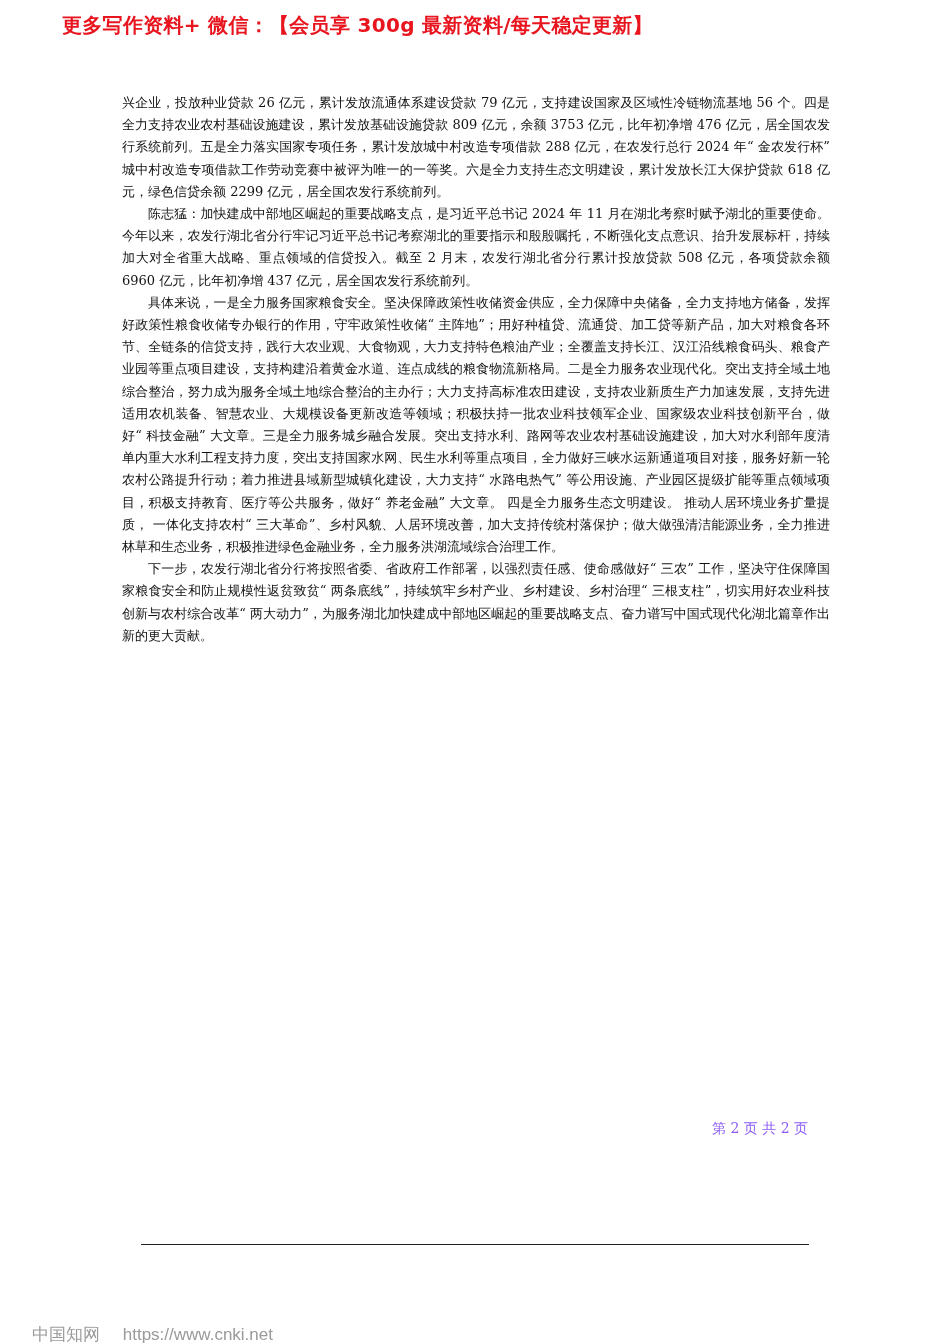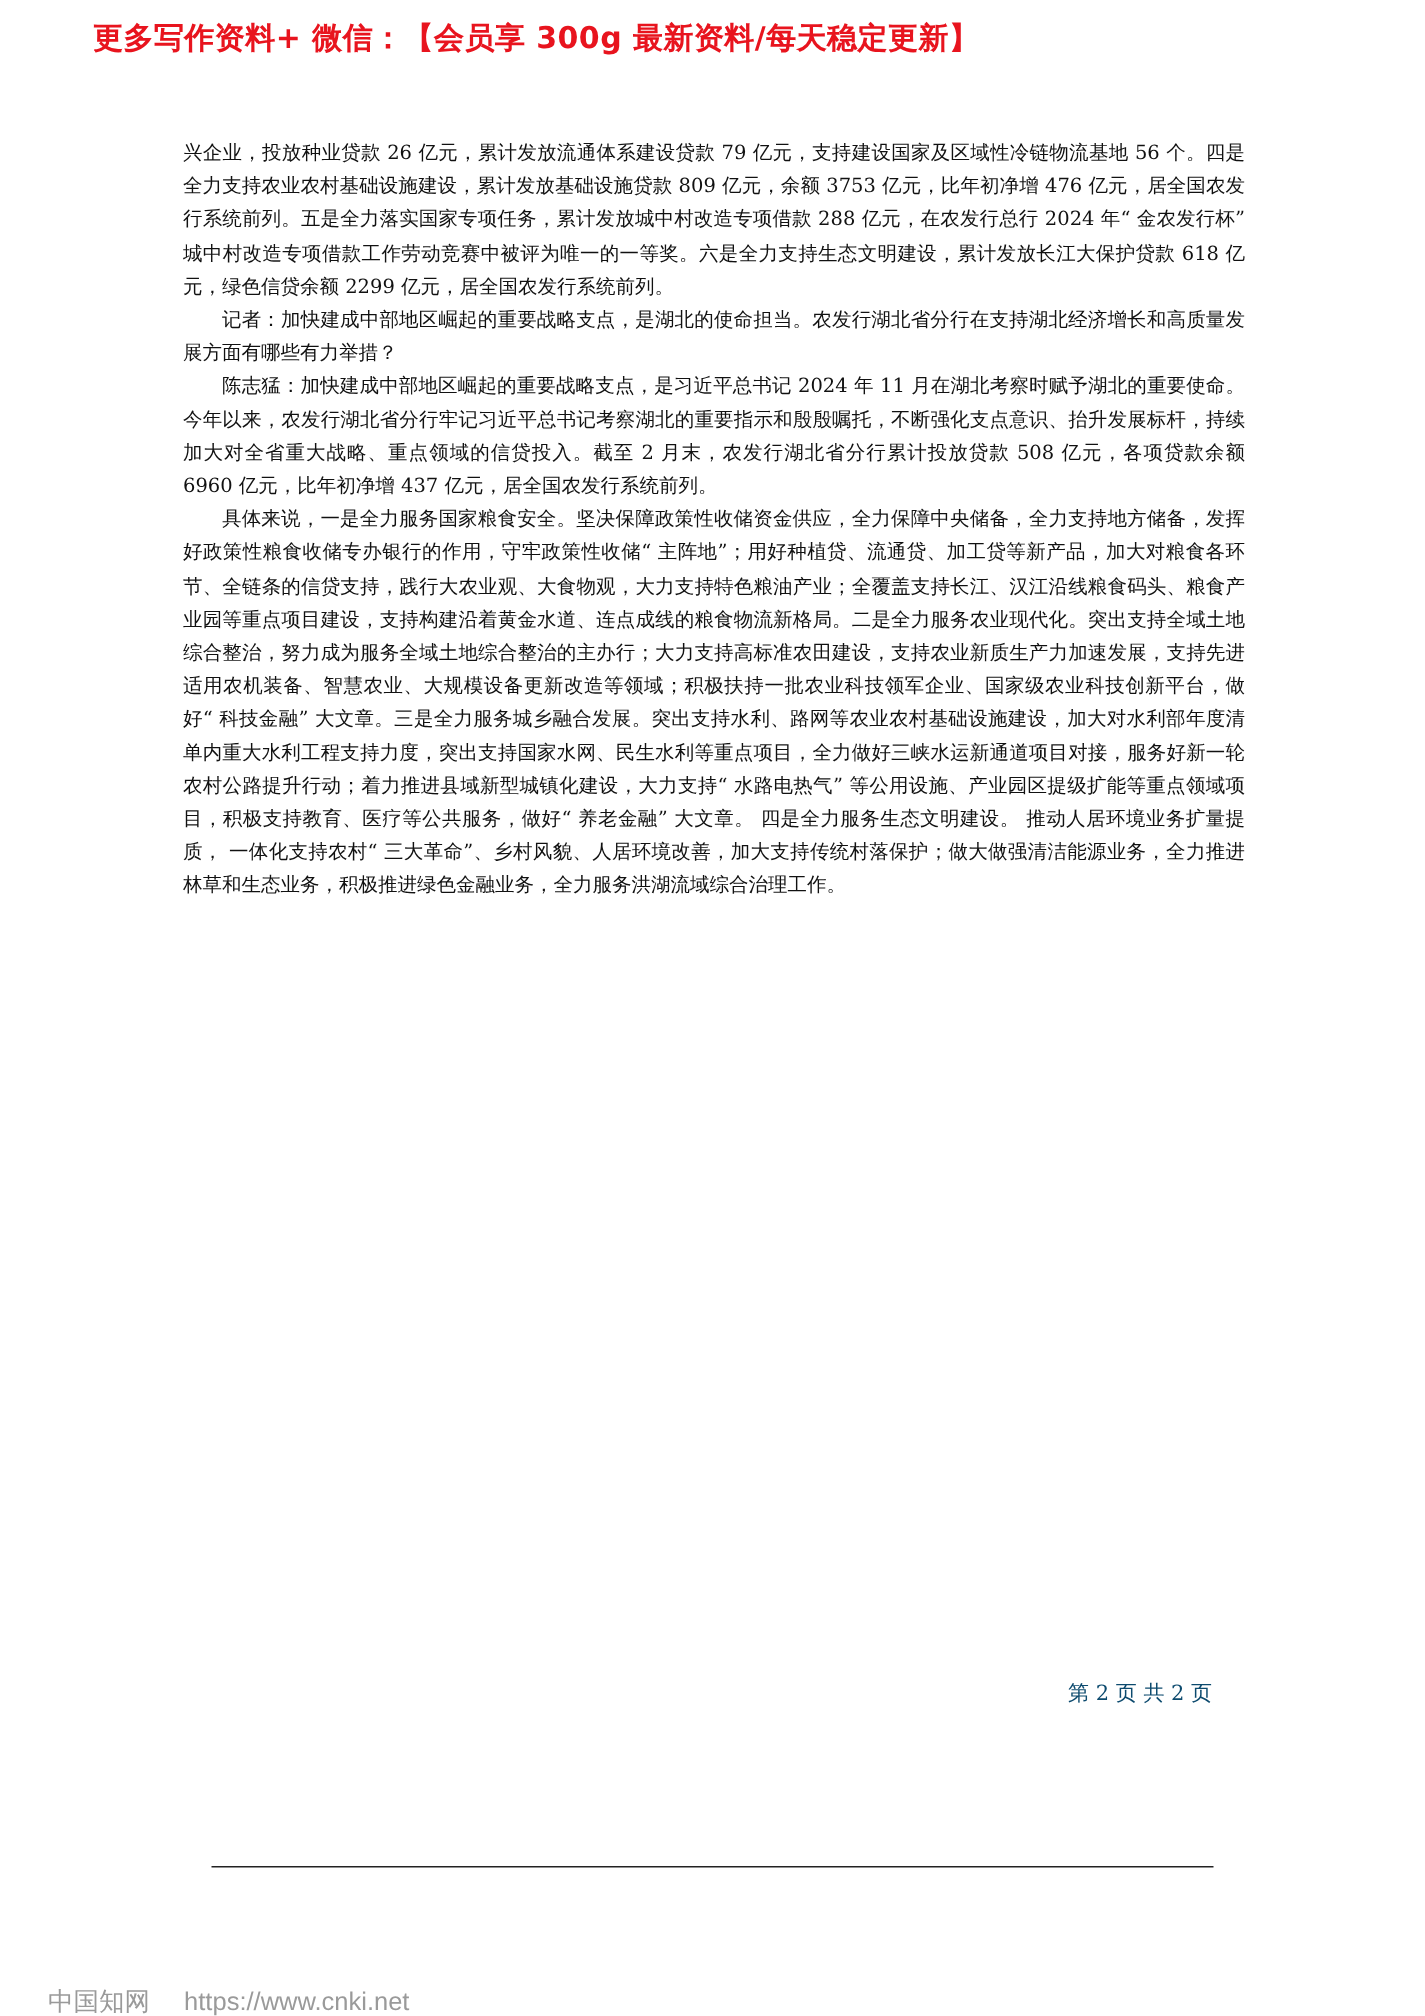--- a/index.html
+++ b/index.html
@@ -5,37 +5,37 @@
   html, body { margin: 0; padding: 0; background: #ffffff; }
   body { width: 950px; height: 1344px; position: relative; overflow: hidden;
          font-family: "DejaVu Sans", "Liberation Sans", sans-serif; color: #111; }
   .promo { position: absolute; left: 62px; top: 12px; font-size: 20px; color: #e8141e;
            font-weight: bold; letter-spacing: 0.3px; white-space: nowrap; }
   .body-text { position: absolute; left: 122px; top: 92px; width: 708px;
                font-family: "DejaVu Serif", "Liberation Serif", serif;
                font-size: 13px; line-height: 22.2px; text-align: justify; }
   .body-text p { margin: 0; text-indent: 2em; }
   .body-text p.cont { text-indent: 0; }
-  .page-num { position: absolute; left: 712px; top: 1120px; font-size: 14px; color: #0c4a6e; white-space: nowrap;
+  .page-num { position: absolute; left: 712px; top: 1120px; font-size: 14px; color: #8b5cf6; white-space: nowrap;
               font-family: "DejaVu Serif", "Liberation Serif", serif; }
   .rule { position: absolute; left: 141px; top: 1244px; width: 668px; height: 0; border-top: 1.3px solid #222; }
   .footer { position: absolute; left: 32px; top: 1294px; font-size: 17px; color: #9a9a9a; white-space: nowrap;
             font-family: "Liberation Sans", sans-serif; margin-top: 29px; }
   .footer .site { margin-right: 18px; }
 </style>
 </head>
 <body>
 
 <div class="promo">更多写作资料+ 微信：【会员享 300g 最新资料/每天稳定更新】</div>
 
 <div class="body-text">
   <p class="cont">兴企业，投放种业贷款 26 亿元，累计发放流通体系建设贷款 79 亿元，支持建设国家及区域性冷链物流基地 56 个。四是全力支持农业农村基础设施建设，累计发放基础设施贷款 809 亿元，余额 3753 亿元，比年初净增 476 亿元，居全国农发行系统前列。五是全力落实国家专项任务，累计发放城中村改造专项借款 288 亿元，在农发行总行 2024 年“ 金农发行杯” 城中村改造专项借款工作劳动竞赛中被评为唯一的一等奖。六是全力支持生态文明建设，累计发放长江大保护贷款 618 亿元，绿色信贷余额 2299 亿元，居全国农发行系统前列。</p>
-  <p>记者：加快建成中部地区崛起的重要战略支点，是湖北的使命担当。农发行湖北省分行在支持湖北经济增长和高质量发展方面有哪些有力举措？</p>
   <p>陈志猛：加快建成中部地区崛起的重要战略支点，是习近平总书记 2024 年 11 月在湖北考察时赋予湖北的重要使命。今年以来，农发行湖北省分行牢记习近平总书记考察湖北的重要指示和殷殷嘱托，不断强化支点意识、抬升发展标杆，持续加大对全省重大战略、重点领域的信贷投入。截至 2 月末，农发行湖北省分行累计投放贷款 508 亿元，各项贷款余额 6960 亿元，比年初净增 437 亿元，居全国农发行系统前列。</p>
   <p>具体来说，一是全力服务国家粮食安全。坚决保障政策性收储资金供应，全力保障中央储备，全力支持地方储备，发挥好政策性粮食收储专办银行的作用，守牢政策性收储“ 主阵地”；用好种植贷、流通贷、加工贷等新产品，加大对粮食各环节、全链条的信贷支持，践行大农业观、大食物观，大力支持特色粮油产业；全覆盖支持长江、汉江沿线粮食码头、粮食产业园等重点项目建设，支持构建沿着黄金水道、连点成线的粮食物流新格局。二是全力服务农业现代化。突出支持全域土地综合整治，努力成为服务全域土地综合整治的主办行；大力支持高标准农田建设，支持农业新质生产力加速发展，支持先进适用农机装备、智慧农业、大规模设备更新改造等领域；积极扶持一批农业科技领军企业、国家级农业科技创新平台，做好“ 科技金融” 大文章。三是全力服务城乡融合发展。突出支持水利、路网等农业农村基础设施建设，加大对水利部年度清单内重大水利工程支持力度，突出支持国家水网、民生水利等重点项目，全力做好三峡水运新通道项目对接，服务好新一轮农村公路提升行动；着力推进县域新型城镇化建设，大力支持“ 水路电热气” 等公用设施、产业园区提级扩能等重点领域项目，积极支持教育、医疗等公共服务，做好“ 养老金融” 大文章。 四是全力服务生态文明建设。 推动人居环境业务扩量提质， 一体化支持农村“ 三大革命”、乡村风貌、人居环境改善，加大支持传统村落保护；做大做强清洁能源业务，全力推进林草和生态业务，积极推进绿色金融业务，全力服务洪湖流域综合治理工作。</p>
+  <p>下一步，农发行湖北省分行将按照省委、省政府工作部署，以强烈责任感、使命感做好“ 三农” 工作，坚决守住保障国家粮食安全和防止规模性返贫致贫“ 两条底线”，持续筑牢乡村产业、乡村建设、乡村治理“ 三根支柱”，切实用好农业科技创新与农村综合改革“ 两大动力”，为服务湖北加快建成中部地区崛起的重要战略支点、奋力谱写中国式现代化湖北篇章作出新的更大贡献。</p>
 </div>
 
 <div class="page-num">第 2 页 共 2 页</div>
 
 <div class="rule"></div>
 
 <div class="footer">
   <span class="site">中国知网</span>
   <span>https://www.cnki.net</span>
 </div>

